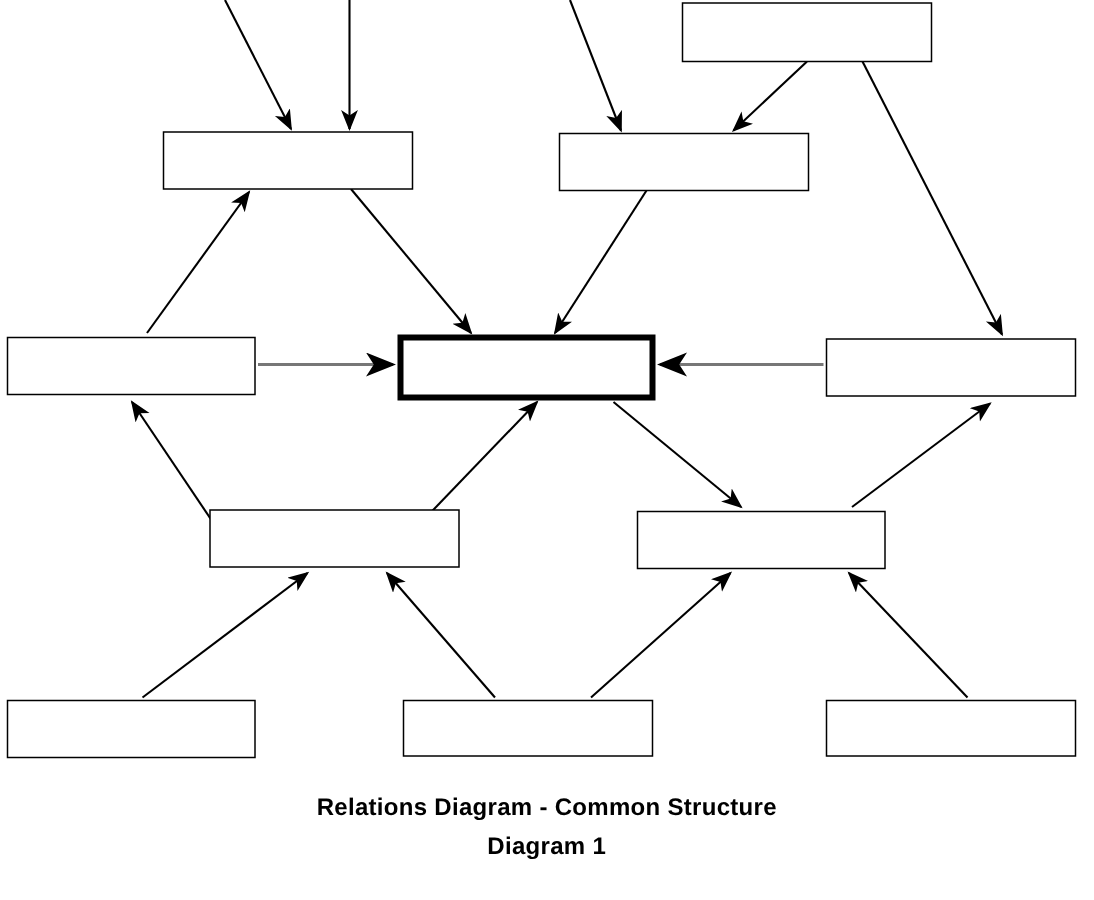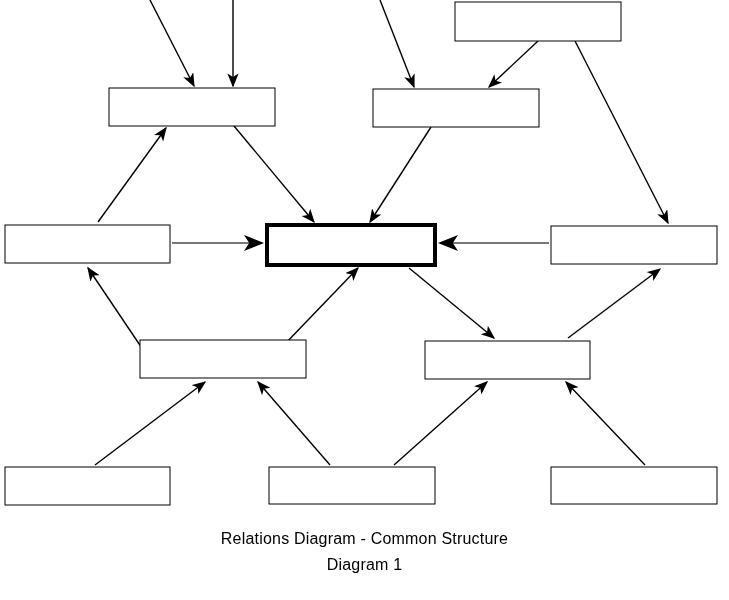--- a/index.html
+++ b/index.html
@@ -25,21 +25,21 @@
     width: 729px;
     height: 600px;
     display: block;
   }
   .caption-layer {
     position: absolute;
     left: 0;
     width: 729px;
     text-align: center;
     font-family: "Liberation Sans", sans-serif;
-    font-weight: normal;
+    font-weight: bold;
     color: #000000;
   }
   #caption-main {
     top: 530px;
     font-size: 16px;
     letter-spacing: 0.2px;
   }
   #caption-sub {
     top: 556px;
     font-size: 16px;

